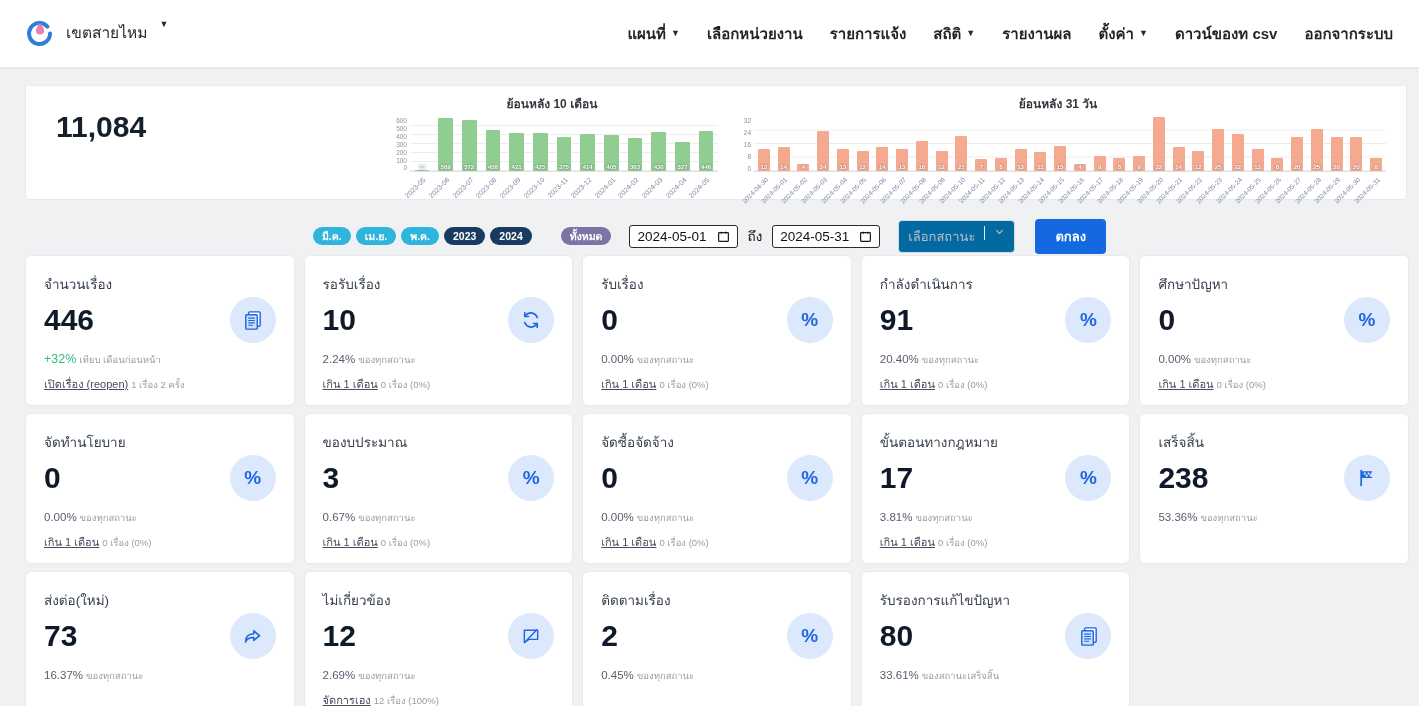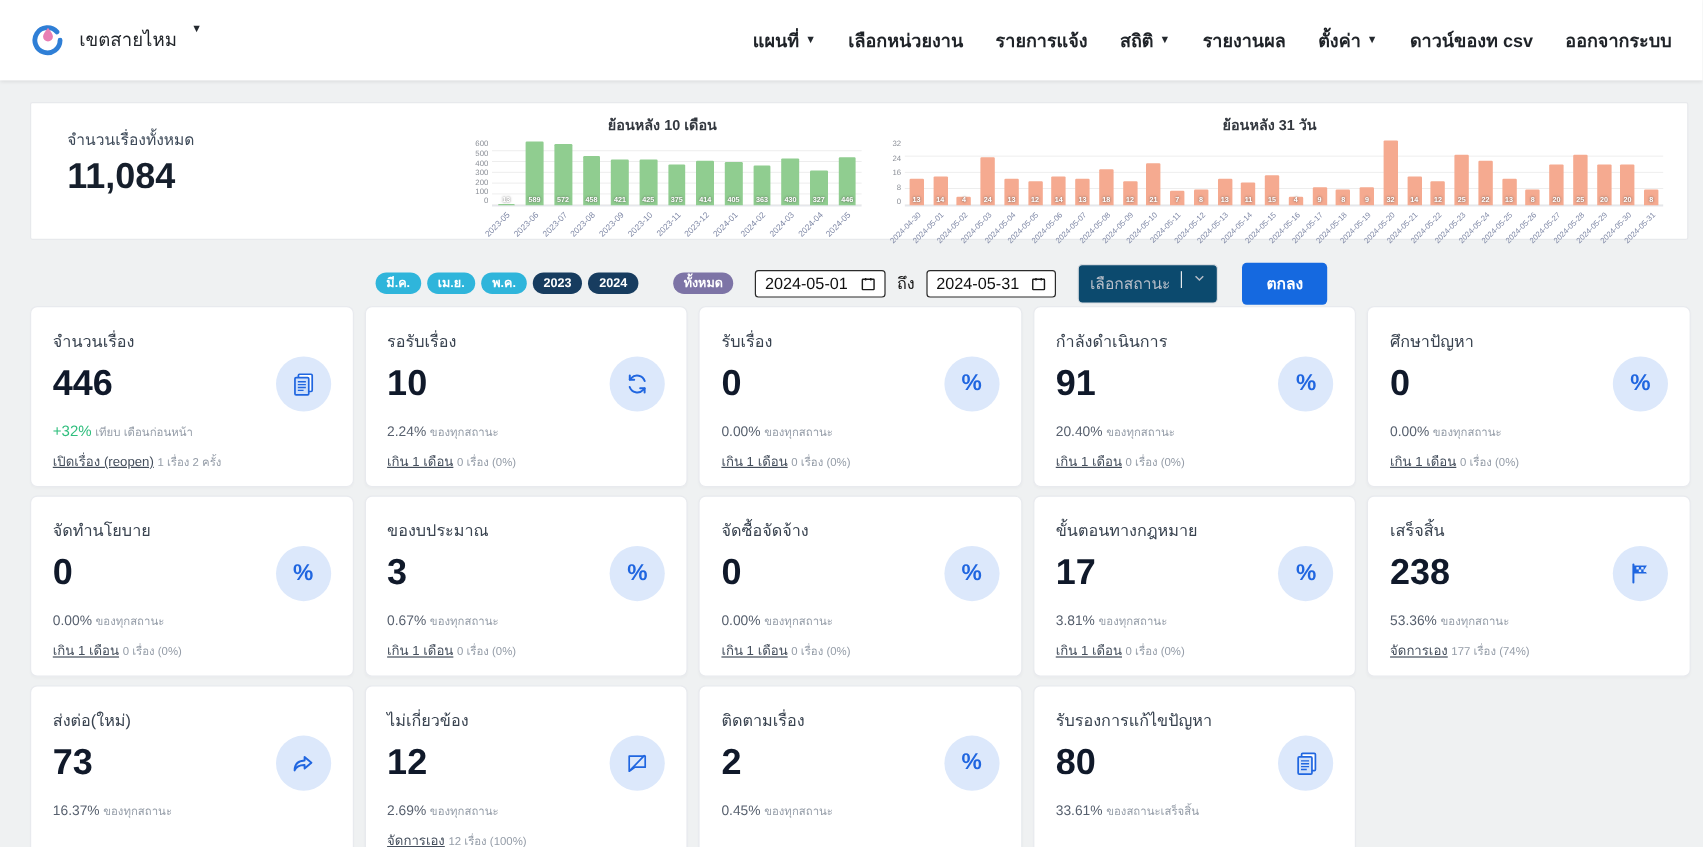--- a/index.html
+++ b/index.html
@@ -31,21 +31,21 @@
   .bar-label{position:absolute;bottom:1px;left:50%;transform:translateX(-50%);font-size:6px;font-weight:700;color:#fff;text-shadow:0 0 2px rgba(70,70,70,.95)}
   .x-axis{position:relative;height:40px;overflow:visible}
   .xlabel{position:absolute;top:4px;font-size:7px;color:#7f88a6;white-space:nowrap;transform:rotate(-45deg);transform-origin:100% 0;display:inline-block}
 
   
   .filter-row{display:flex;align-items:center;justify-content:center;gap:10px;margin-top:21px;height:30px}
   .pills{display:flex;gap:5px;margin-right:8px}
   .pill{color:#fff;font-size:10.5px;font-weight:700;padding:3px 9px;border-radius:10px;cursor:pointer;line-height:1.2}
   .date-input{display:flex;align-items:center;gap:10px;background:#fff;border:1.5px solid #2b2b2b;border-radius:3px;padding:3px 7px;font-size:13.5px;color:#101010;cursor:pointer}
   .to-label{font-size:13.5px;color:#101010}
-  .select{display:flex;background:#0c4a6e;border:1px solid #d8dce1;border-radius:4px;padding:5px 9px;font-size:13px;color:#b9bfc9;gap:9px;cursor:pointer;margin-left:8px}
+  .select{display:flex;background:#0369a1;border:1px solid #d8dce1;border-radius:4px;padding:5px 9px;font-size:13px;color:#b9bfc9;gap:9px;cursor:pointer;margin-left:8px}
   .select .divider{width:1px;height:14px;background:#e6e9ec}
   .btn{background:#1569e0;color:#fff;font-size:13px;font-weight:600;border:none;border-radius:4px;padding:7px 20px;cursor:pointer;margin-left:10px}
 
   
   .cards{display:grid;grid-template-columns:repeat(5,1fr);gap:7px 9px;margin:4px 10px 0 25px}
   .card{background:#fff;border:1px solid #e8eaee;border-radius:6px;padding:17px 18px 12px;min-height:146px;box-shadow:0 1px 2px rgba(0,0,0,.02)}
   .card-title{font-size:13.5px;color:#38424f}
   .card-main{display:flex;justify-content:space-between;align-items:center;margin-top:1px;min-height:48px}
   .card-value{font-size:30px;font-weight:700;color:#10192a}
   .icon-circle{width:46px;height:46px;border-radius:50%;background:#dce8fb;display:flex;align-items:center;justify-content:center;flex:none}
@@ -95,21 +95,20 @@
         <span>ดาวน์ของท csv</span>
       </div>
       <div class="nav-item">
         <span>ออกจากระบบ</span>
       </div>
     </div>
 </div>
 
 <div class="summary-panel">
   <div class="summary-left">
-    <div class="summary-label">จำนวนเรื่องทั้งหมด</div>
     <div class="summary-total">11,084</div>
   </div>
   <div class="chart" id="chart-0">
     <div class="chart-title">ย้อนหลัง 10 เดือน</div>
     <div class="chart-body">
         <div class="y-axis">
           <div class="ytick">600</div>
           <div class="ytick">500</div>
           <div class="ytick">400</div>
           <div class="ytick">300</div>
@@ -593,21 +592,20 @@
               <path d="M5 4h13.5l-2.6 4 2.6 4H5z" fill="#2066e0"></path>
               <rect x="8" y="5.4" width="2.4" height="2.4" fill="#dce8fb"></rect>
               <rect x="12.8" y="5.4" width="2.4" height="2.4" fill="#dce8fb"></rect>
               <rect x="10.4" y="8" width="2.4" height="2.4" fill="#dce8fb"></rect>
               <rect x="15.2" y="8" width="2.4" height="2.4" fill="#dce8fb"></rect>
             </svg>
           </span>
         </div>
       </div>
       <div class="card-sub"><span class="pct">53.36%</span><span class="sfx">ของทุกสถานะ</span></div>
-      <div class="card-link-line"><span class="card-link">จัดการเอง</span><span class="card-link-sfx">177 เรื่อง (74%)</span></div>
     </div>
     <div class="card">
       <div class="card-title">ส่งต่อ(ใหม่)</div>
       <div class="card-main">
         <div class="card-value">73</div>
         <div class="icon-circle">
           <span style="display: flex;">
             <svg width="21" height="21" viewBox="0 0 24 24" fill="none" stroke="#2066e0" stroke-width="1.8" stroke-linejoin="round">
               <path d="M13.5 5.5l6.5 5.5-6.5 5.5v-3.4C8 13 5.2 15.4 4 18.3 4 11.8 7.5 9.2 13.5 8.9z"></path>
             </svg>

